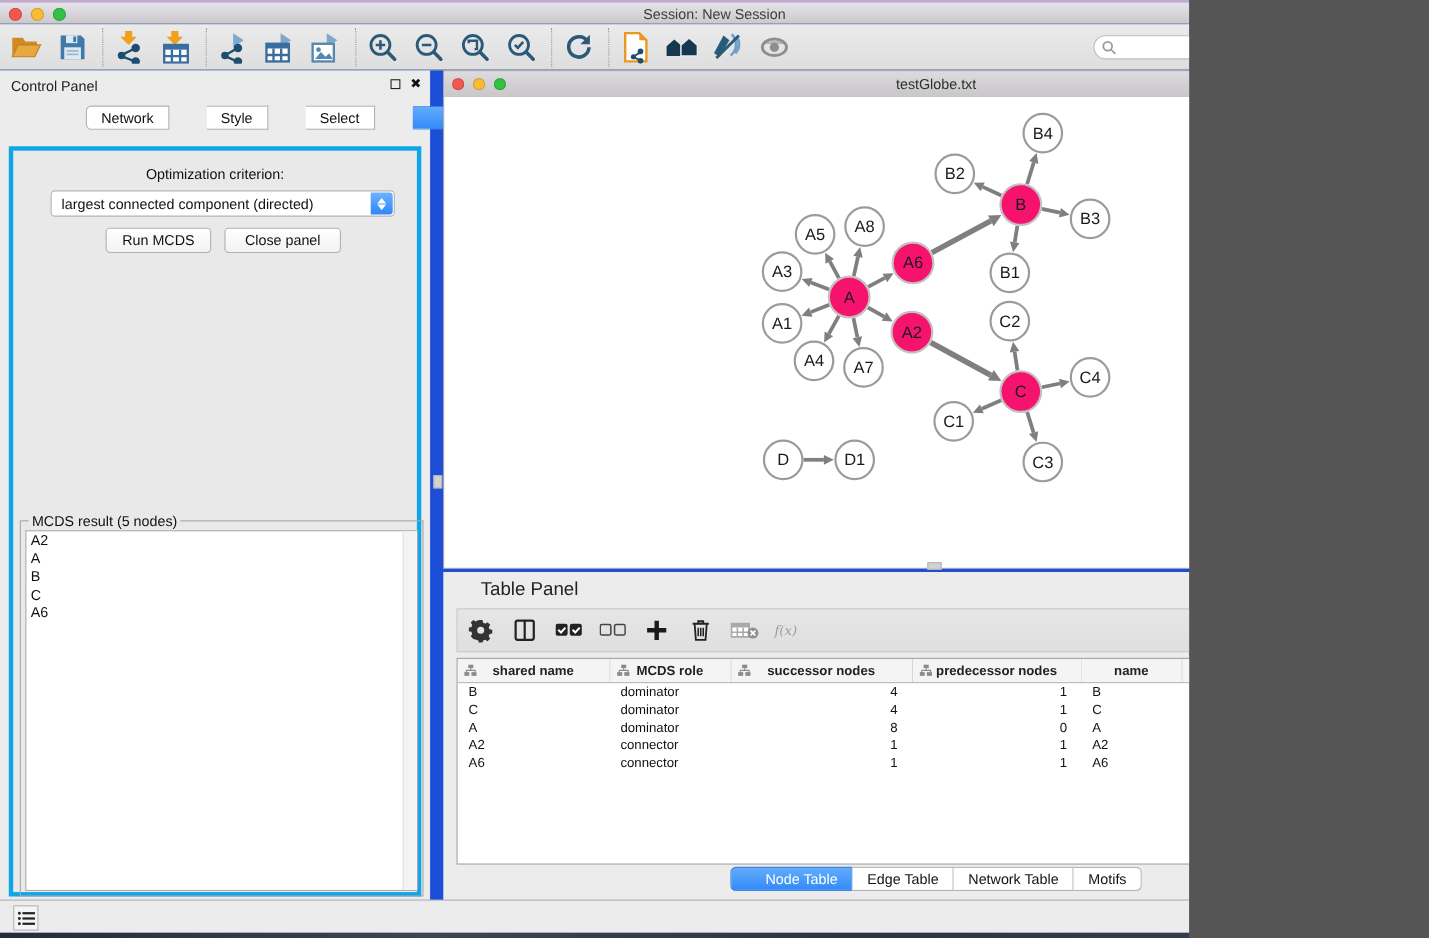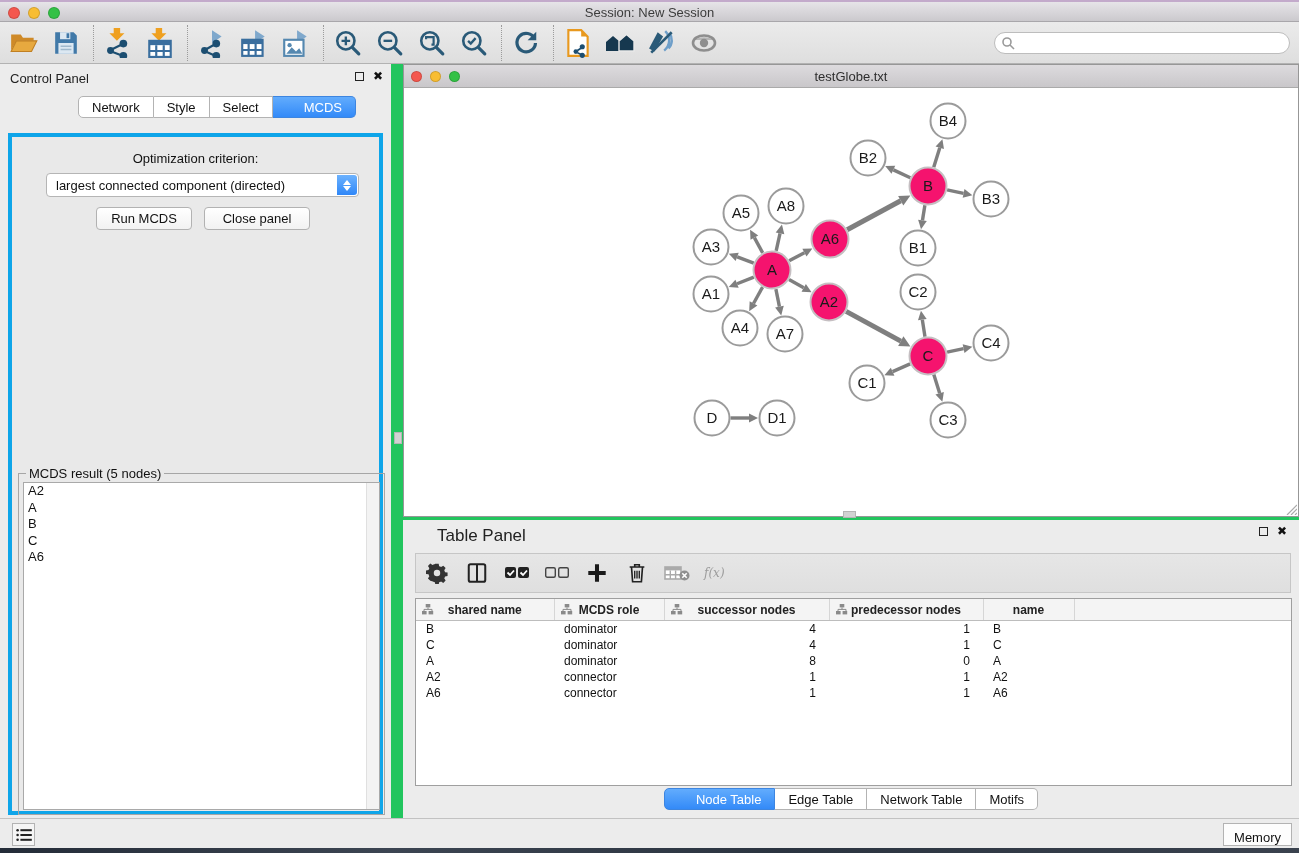--- a/index.html
+++ b/index.html
@@ -1,19 +1,19 @@
 <!DOCTYPE html>
 <html><head>
 <meta charset="utf-8">
 <style>
   html,body{margin:0;padding:0;background:#555;}
   #root{
-    position:relative;width:1299px;height:853px;overflow:hidden;
+    position:relative;width:1081px;height:853px;overflow:hidden;
     font-family:"Liberation Sans","DejaVu Sans",sans-serif;
-    background:#22c55e;color:#1a1a1a;
+    background:#1d4ed8;color:#1a1a1a;
   }
   
   #titlebar{
     position:absolute;left:0;top:0;width:1299px;height:22px;
     background:linear-gradient(#e6e4e8,#cbc9cd);
     border-top:2px solid #c3aacb;box-sizing:border-box;
     border-bottom:1px solid #a9a7ab;
   }
   .lights{position:absolute;top:5px;display:flex;gap:8px;}
   .light{width:12px;height:12px;border-radius:50%;box-sizing:border-box;border:1px solid rgba(0,0,0,.15);}
@@ -42,21 +42,21 @@
   .float-ic{width:9px;height:9px;border:1.5px solid #222;box-sizing:border-box;}
   .close-ic{font-size:12px;font-weight:bold;color:#111;line-height:10px;}
   .seg{display:flex;}
   .seg .item{
     background:#fff;border:1px solid #b3b3b3;border-left:none;height:22px;
     display:flex;align-items:center;padding:0 13px;font-size:13px;box-sizing:border-box;color:#111;
   }
   .seg .item:first-child{border-left:1px solid #b3b3b3;border-radius:5px 0 0 5px;}
   .seg .item:last-child{border-radius:0 5px 5px 0;}
   .seg .item.selected{background:linear-gradient(#62acfd,#338af8);border-color:#3d85e0;color:#fff;padding-left:31px;}
-  #cp-tabs{position:absolute;left:78px;top:32px;}
+  #cp-tabs{position:absolute;left:78px;top:32px;gap:34px;}
   #cp-box{
     position:absolute;left:8px;top:69px;width:375px;height:682px;background:#e9e9e9;
     border:4px solid #0ea5e9;box-sizing:border-box;
   }
   #opt-label{position:absolute;left:0;right:0;top:14px;text-align:center;font-size:13px;color:#111;}
   #criterion{
     position:absolute;left:34px;top:36px;width:313px;height:24px;background:#fff;
     border:1px solid #b5b5b5;border-radius:4px;box-sizing:border-box;
     font-size:13px;display:flex;align-items:center;padding-left:9px;color:#111;
   }

